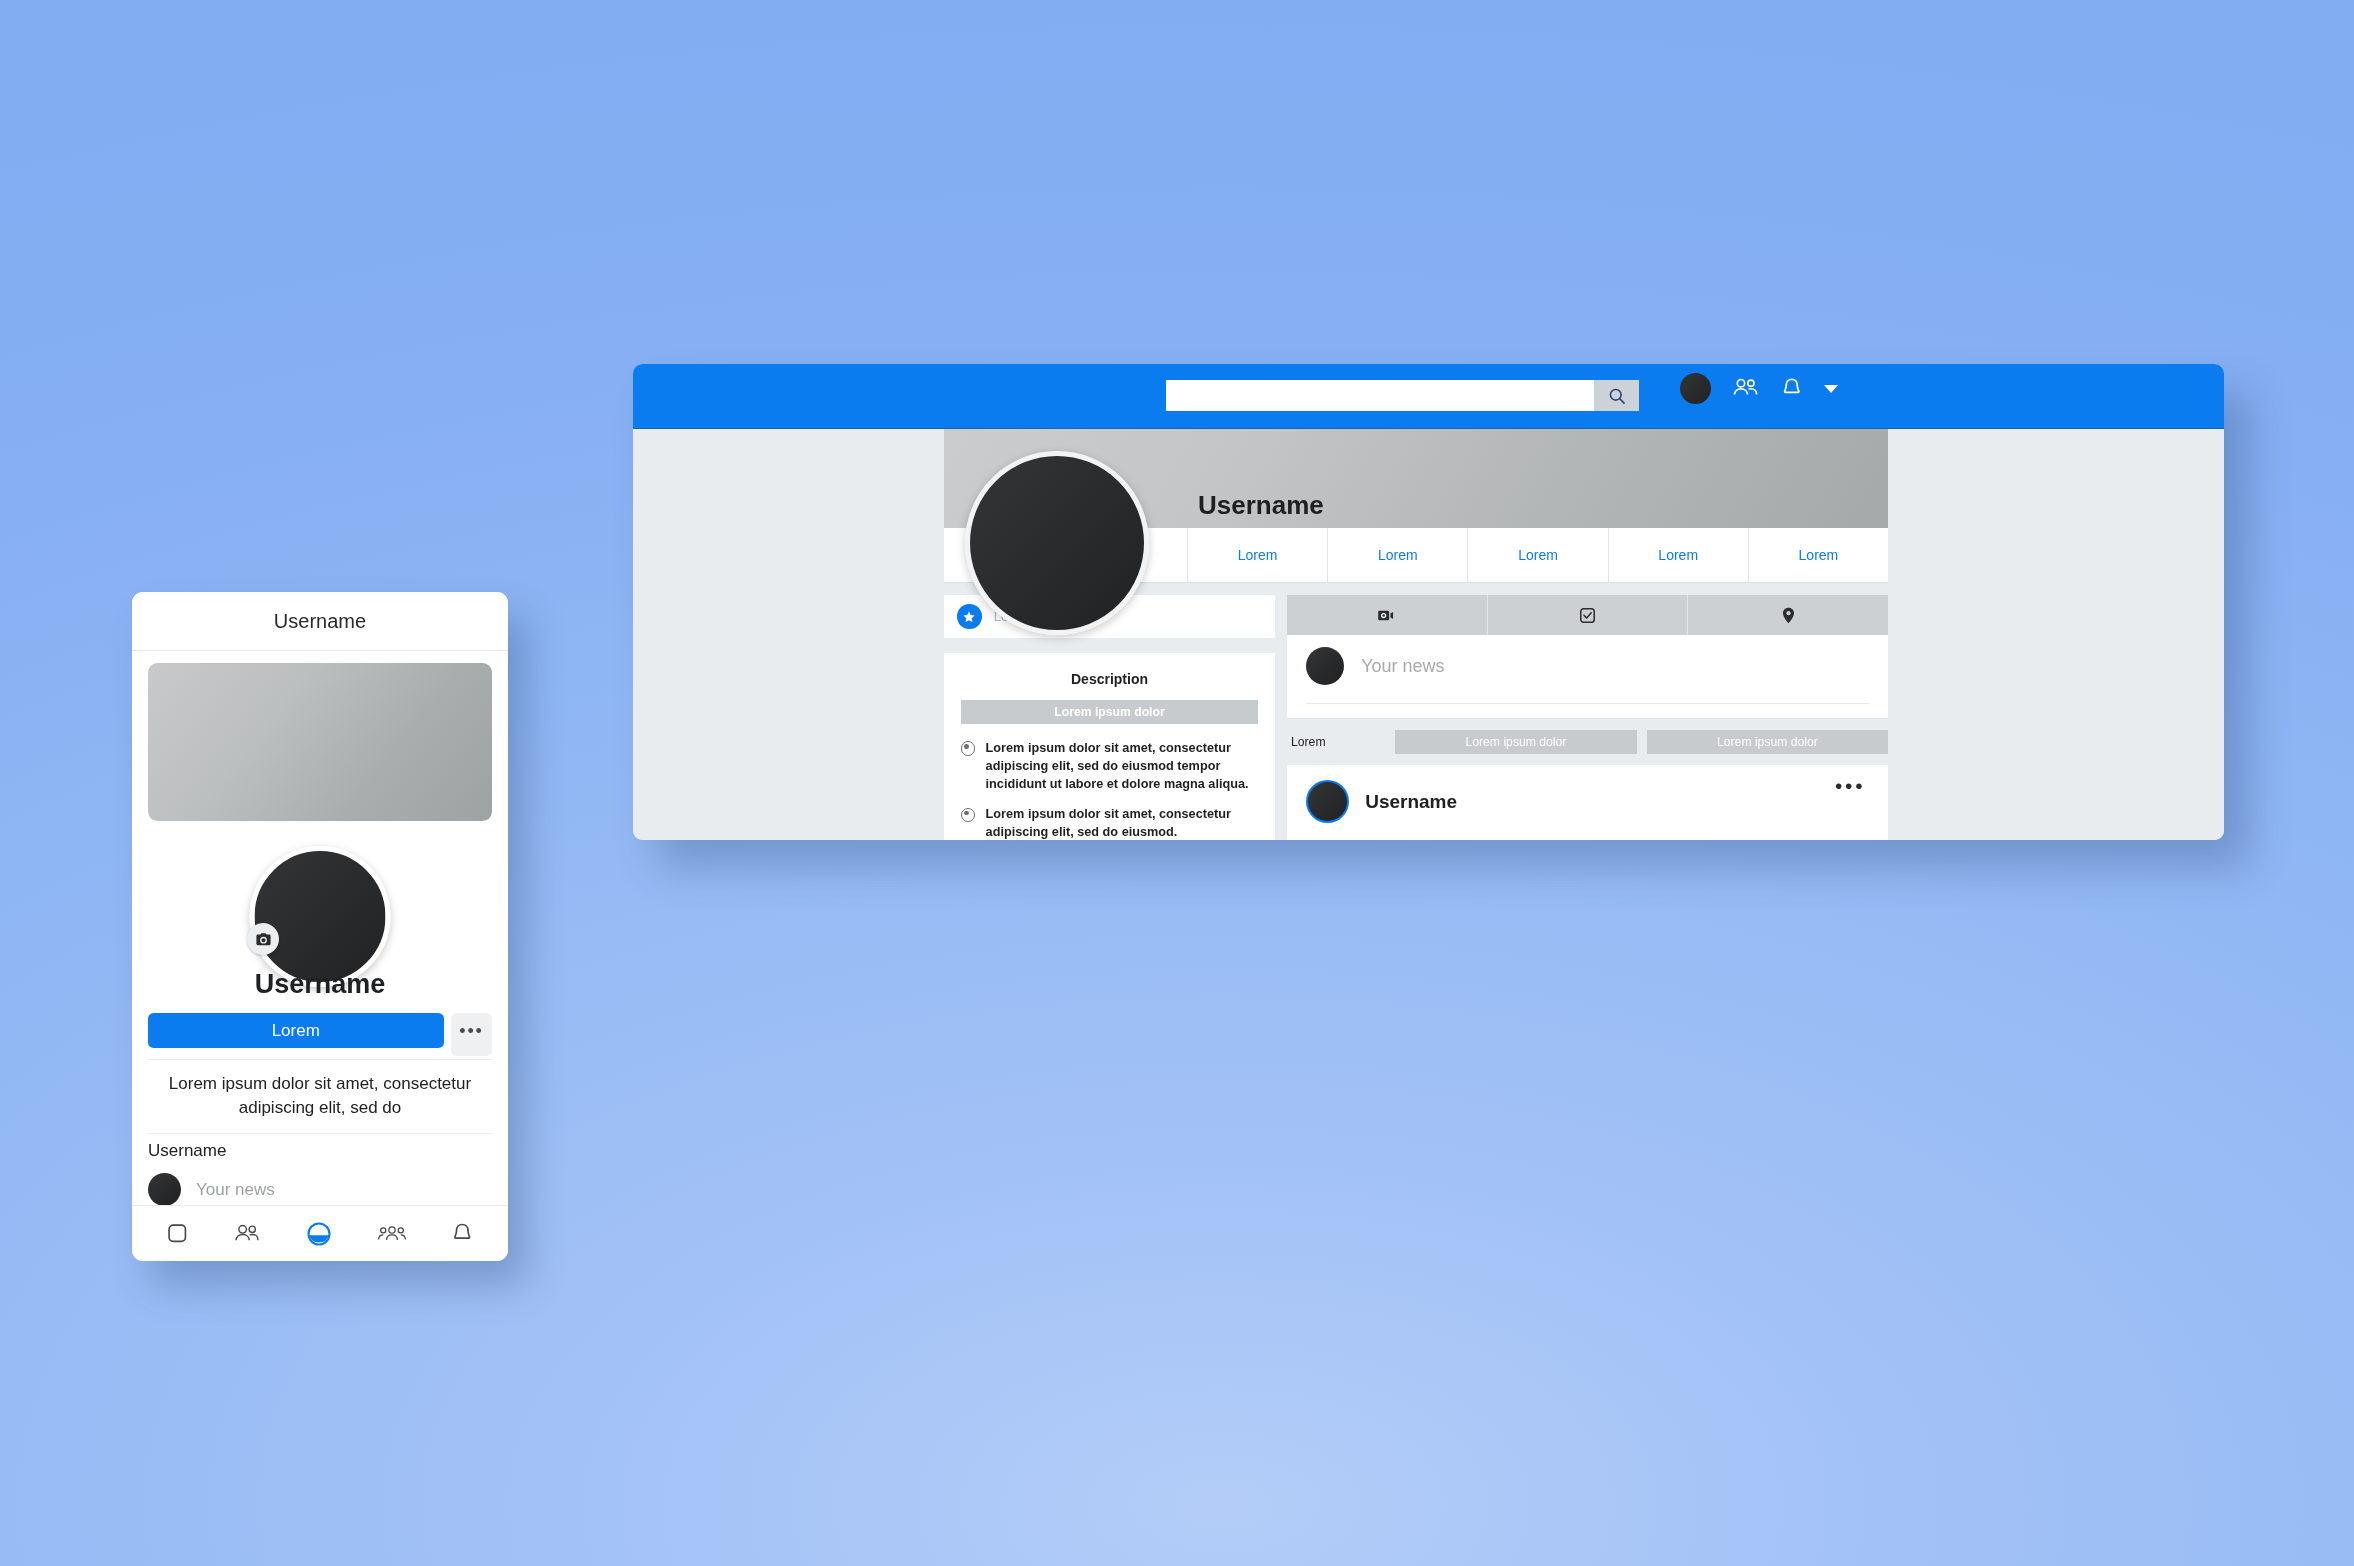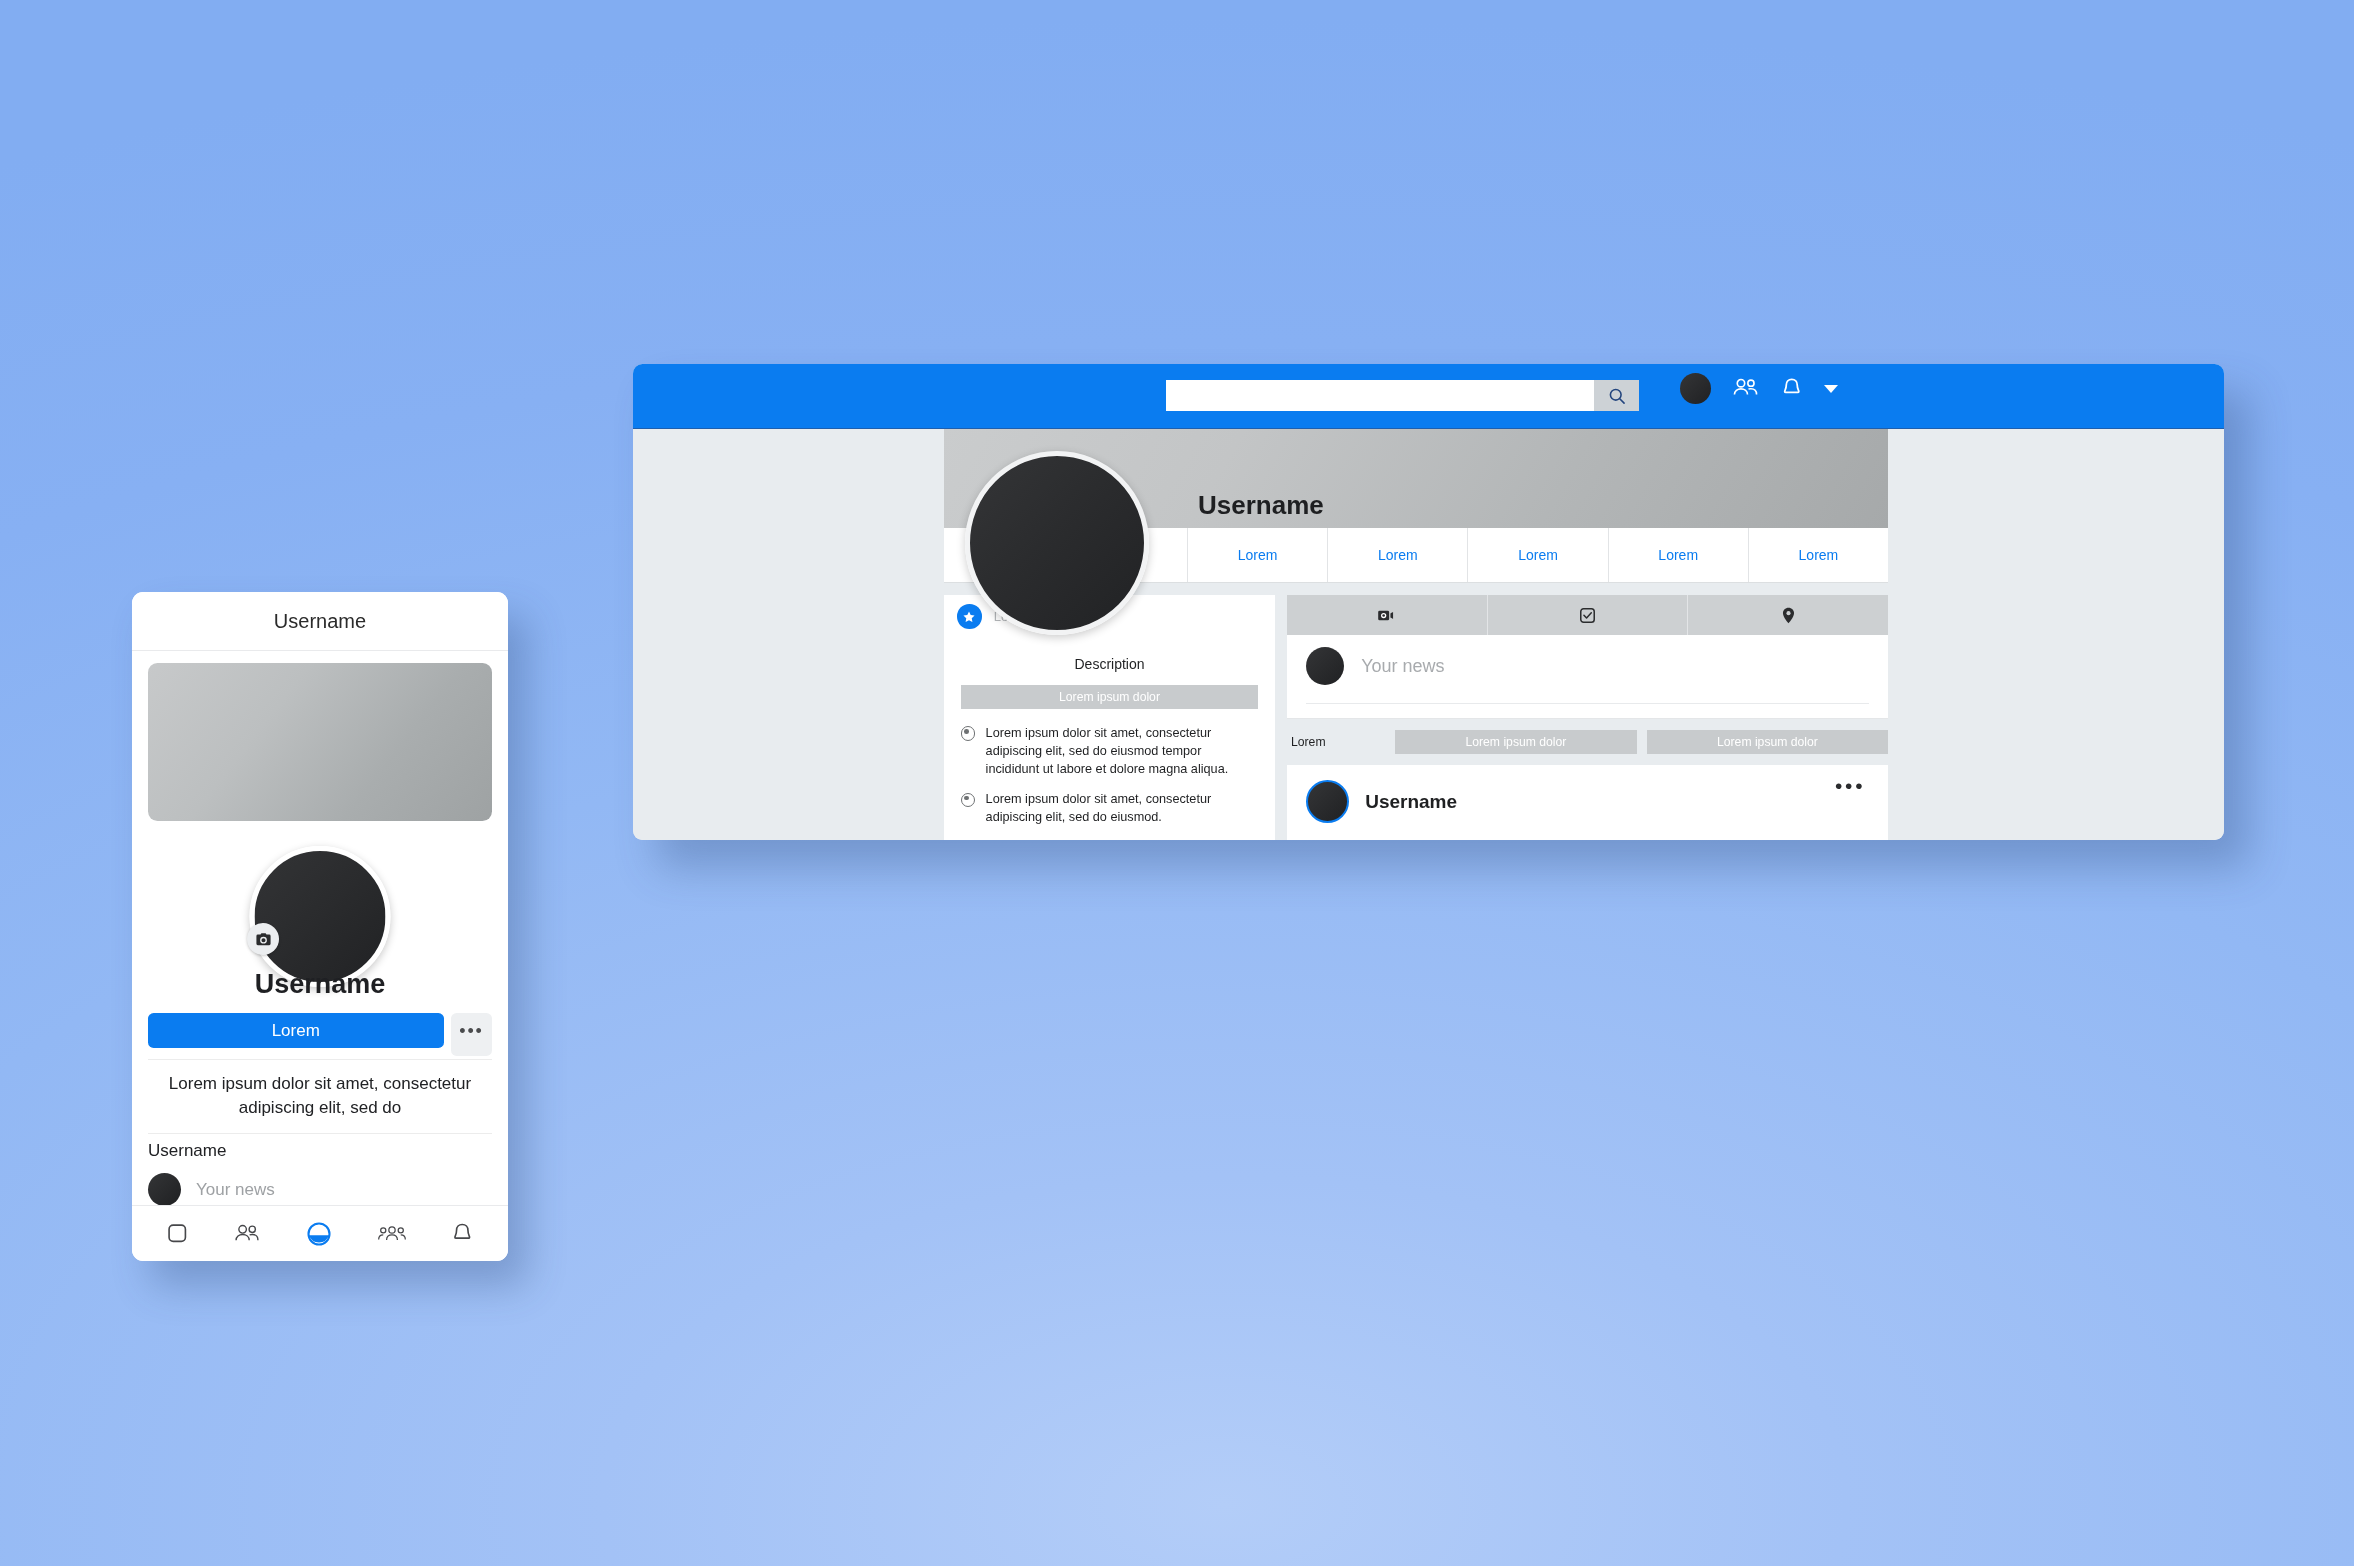--- a/index.html
+++ b/index.html
@@ -91,21 +91,21 @@
 
   .d-cols{display:flex;gap:12.2px;padding-top:12.2px;}
   .d-left{width:331px;}
   .d-right{flex:1;}
 
   .d-starcard{background:#fff;height:43px;display:flex;align-items:center;padding:0 13px;gap:12.2px;}
   .d-star{width:24.5px;height:24.5px;border-radius:50%;background:#0a7cf0;
     display:flex;align-items:center;justify-content:center;}
   .d-star-ph{font-size:13px;color:#b3b6b9;}
 
-  .d-desc{background:#fff;margin-top:0;padding:18px 17px 24.5px 17px;}
+  .d-desc{background:#fff;margin-top:15px;padding:18px 17px 24.5px 17px;font-weight:bold;}
   .d-desc-title{text-align:center;font-size:14px;color:#1f2022;margin-bottom:13px;}
   .d-grey-btn{background:#c8cbcd;height:23.5px;display:flex;align-items:center;
     justify-content:center;color:#fff;font-size:12.2px;}
   .d-list{margin-top:15px;}
   .d-li{display:flex;gap:10.4px;margin-bottom:12.2px;}
   .d-bullet{flex:0 0 auto;width:12.2px;height:12.2px;border-radius:50%;
     border:1.9px solid #6e7173;background:#fff;margin-top:2.8px;position:relative;}
   .d-bullet::after{content:"";position:absolute;left:1.9px;top:1.9px;width:4.7px;height:4.7px;
     border-radius:50%;background:#6e7173;}
   .d-li-txt{font-size:12.7px;color:#1f2022;line-height:1.42;}

